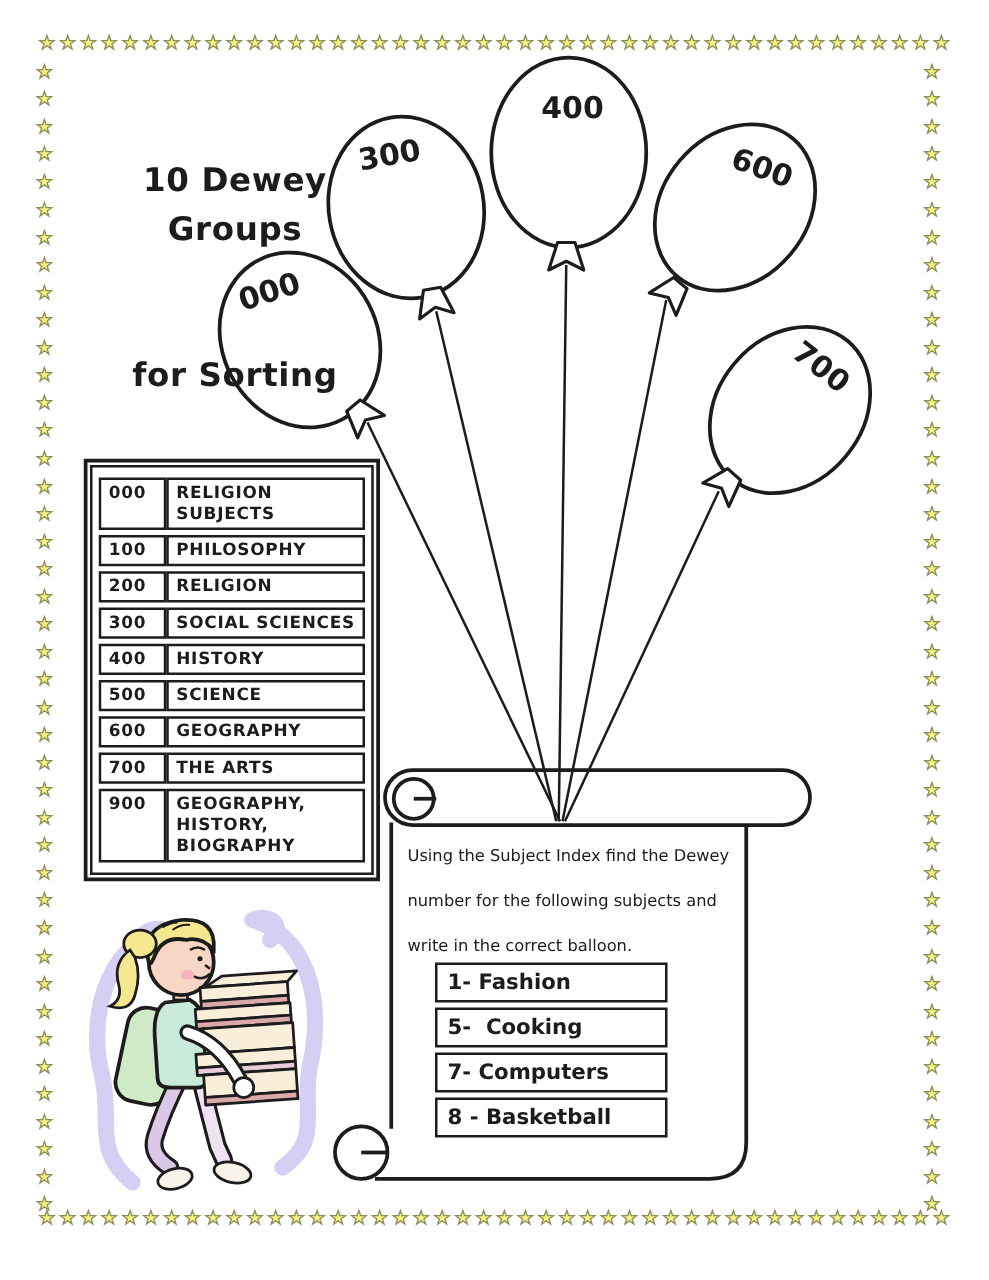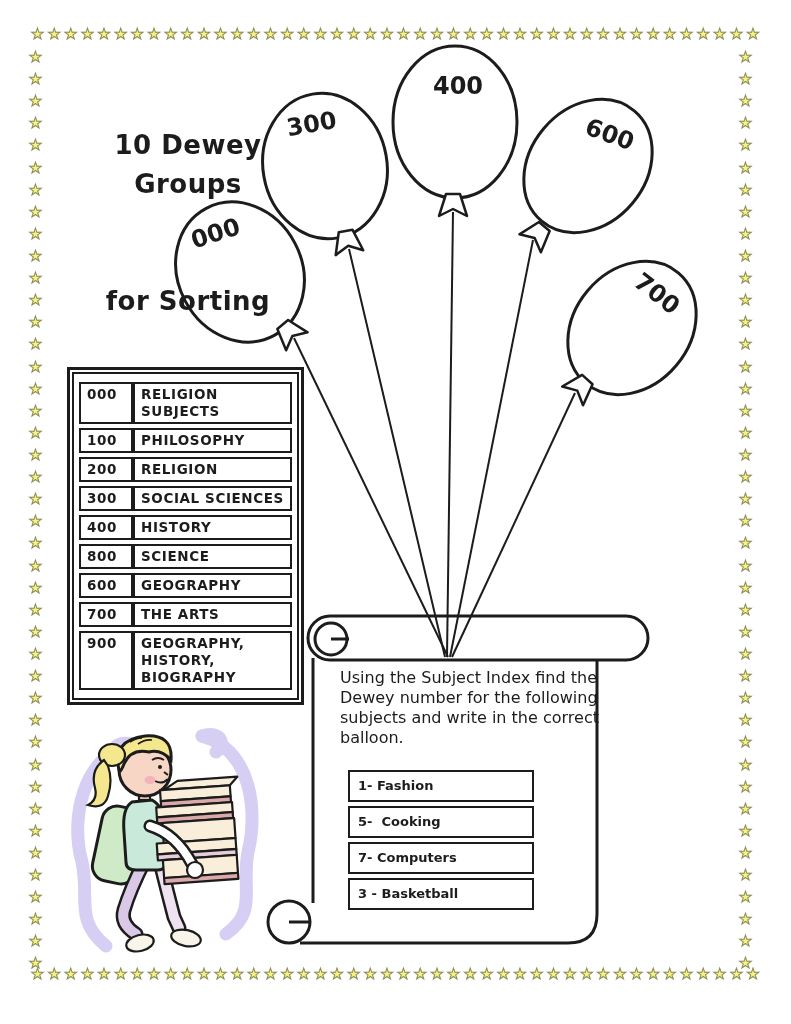--- a/index.html
+++ b/index.html
@@ -52,28 +52,28 @@
   table.dewey{width:100%;border-collapse:separate;border-spacing:0 4px;}
   table.dewey td{
     border:2px solid var(--ink);
     font-size:13.5px;font-weight:bold;letter-spacing:0.6px;line-height:17px;
     padding:2px 6px;vertical-align:top;
   }
   td.num{width:38px;}
   td.subject{white-space:pre-line;}
   
   .instructions{
-    position:absolute;left:340px;top:668px;width:278px;
-    font-size:16px;line-height:20px;z-index:2;
+    position:absolute;left:326px;top:668px;width:278px;
+    font-size:13px;line-height:36px;z-index:2;
   }
   .subject-list{position:absolute;left:348px;top:770px;width:186px;z-index:2;}
   .subject-item{
     box-sizing:border-box;width:100%;border:2.5px solid var(--ink);
     background:#fff;margin-bottom:4px;padding:3px 8px;
-    font-size:13px;font-weight:bold;white-space:pre-wrap;line-height:22px;
+    font-size:17px;font-weight:bold;white-space:pre-wrap;line-height:22px;
   }
   
   .girl{position:absolute;left:52px;top:712px;z-index:2;}
   .f-hair{fill:var(--hair);}  .f-skin{fill:var(--skin);}
   .f-shirt{fill:var(--shirt);} .f-pack{fill:var(--backpack);}
   .f-cream{fill:var(--book-cream);} .f-pink{fill:var(--book-pink);} .f-mauve{fill:var(--book-mauve);}
   .swirl{stroke:var(--swirl);stroke-width:13;fill:none;stroke-linecap:round;}
   .o3{stroke:var(--ink);stroke-width:3;} .o2{stroke:var(--ink);stroke-width:2.2;}
 </style>
 </head>
@@ -339,21 +339,21 @@
             </tr>
           <tr>
               <td class="num">300</td>
               <td class="subject">SOCIAL SCIENCES</td>
             </tr>
           <tr>
               <td class="num">400</td>
               <td class="subject">HISTORY</td>
             </tr>
           <tr>
-              <td class="num">800</td>
+              <td class="num">500</td>
               <td class="subject">SCIENCE</td>
             </tr>
           <tr>
               <td class="num">600</td>
               <td class="subject">GEOGRAPHY</td>
             </tr>
           <tr>
               <td class="num">700</td>
               <td class="subject">THE ARTS</td>
             </tr>
@@ -367,21 +367,21 @@
       </table>
     </div>
   </div>
 
   <div class="instructions">Using the Subject Index find the Dewey number for the following subjects and write in the correct balloon.</div>
 
   <div class="subject-list">
     <div class="subject-item">1- Fashion</div>
     <div class="subject-item">5-  Cooking</div>
     <div class="subject-item">7- Computers</div>
-    <div class="subject-item">3 - Basketball</div>
+    <div class="subject-item">8 - Basketball</div>
   </div>
 
   <svg class="girl" width="290" height="265" viewBox="0 0 290 265">
 
     <g>
       <path class="swirl" d="M 80 32 C 30 44 18 108 30 150 C 38 186 22 208 54 234"></path>
       <path class="swirl" d="M 150 24 C 200 38 206 100 196 140 C 189 176 206 200 174 222"></path>
       <path class="swirl" d="M 80 32 C 64 28 56 40 66 48"></path>
       <path class="swirl" d="M 150 24 C 166 18 176 30 164 40"></path>
     </g>

